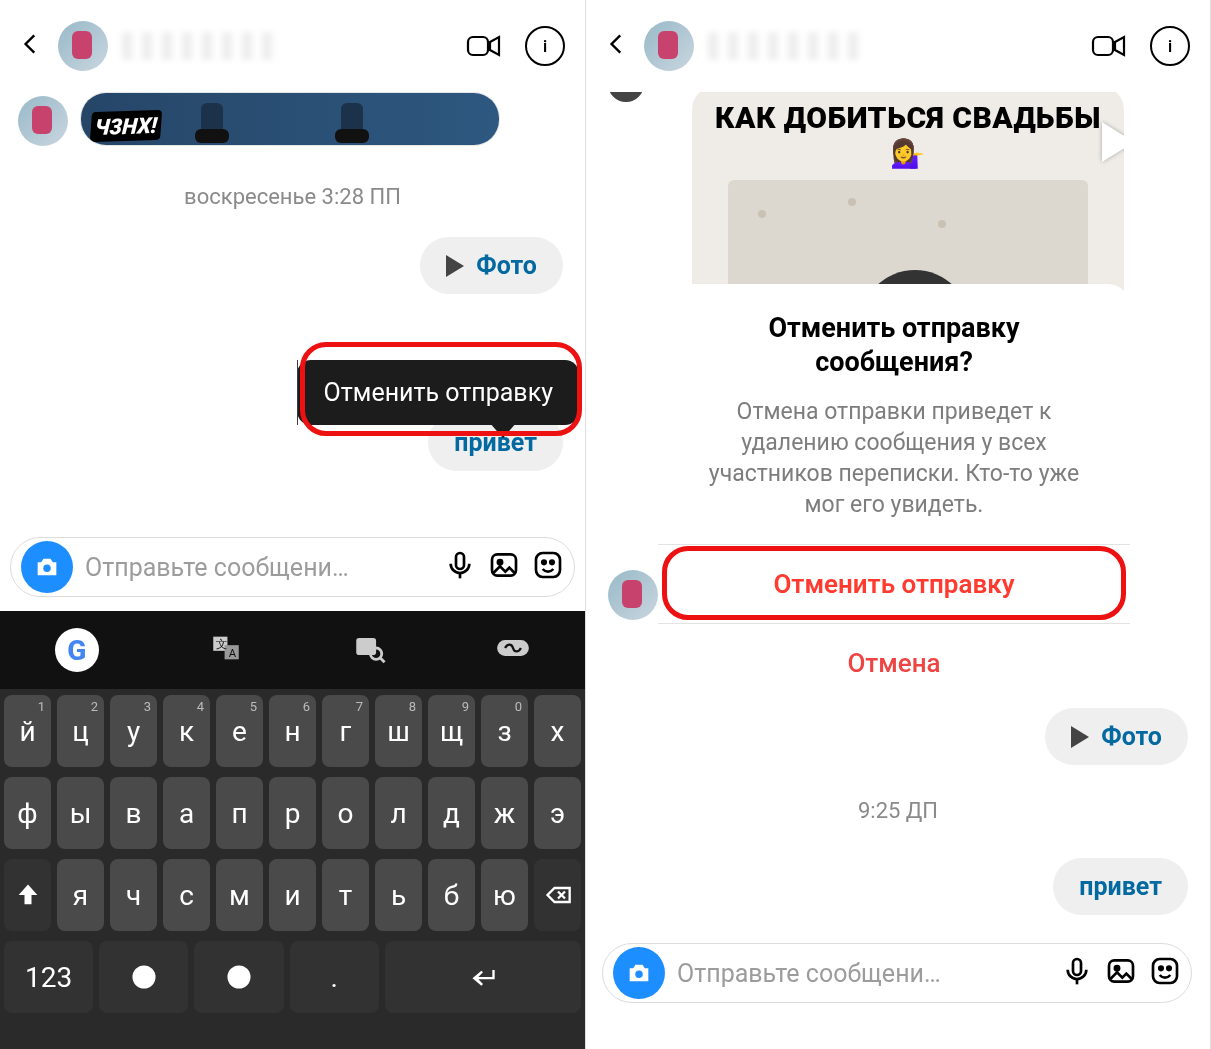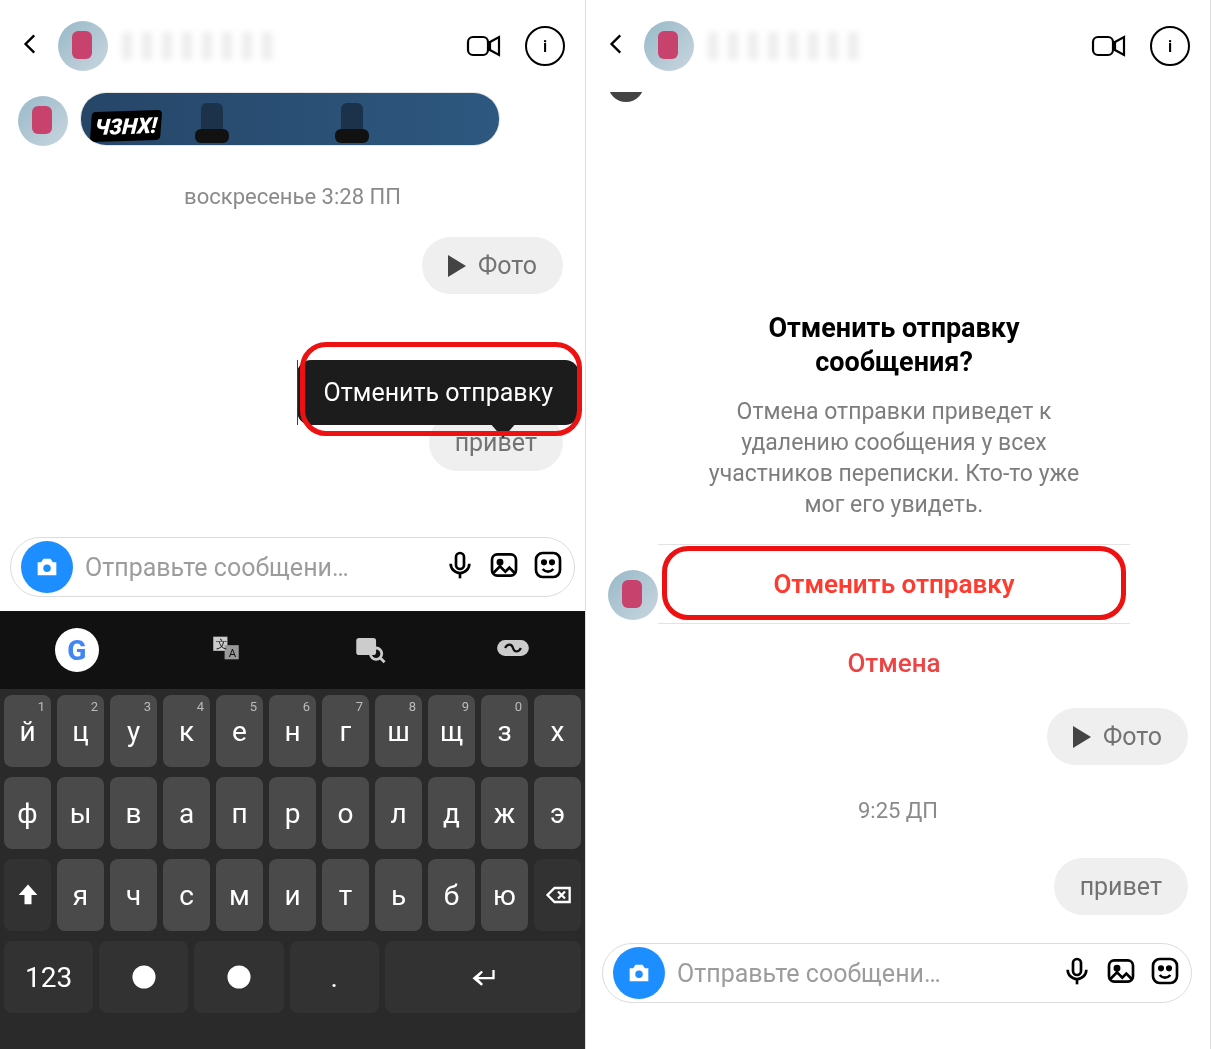--- a/index.html
+++ b/index.html
@@ -81,21 +81,22 @@
     font-size:22px; display:flex; align-items:center; justify-content:center;
     transform:skewX(-6deg) rotate(-2deg); border-radius:4px;
   }
   .shared-meta { padding:14px 18px 18px; font-size:24px; color:#333; }
   .shared-meta .author { font-weight:700; color:#000; }
 
   .timestamp { text-align:center; color:#8a8a8a; font-size:22px; margin:38px 0 28px; }
 
   .bubble {
     background:#efefef; border-radius:30px; padding:14px 26px; font-size:25px;
-    color:#737373;
+    color:#0369a1;
+    font-weight:bold;
   }
   .bubble-row-right { display:flex; justify-content:flex-end; padding:0 22px; margin-bottom:10px; }
   .photo-bubble { display:flex; align-items:center; gap:12px; }
   .play-tri {
     width:0;height:0;border-left:18px solid #444;border-top:11px solid transparent;border-bottom:11px solid transparent;
   }
 
   
   .ctx-wrap { position:relative; display:flex; justify-content:flex-end; padding:0 22px; }
   .ctx-menu {
@@ -427,20 +428,33 @@
         <div class="info-circle">i</div>
       </div>
     </div>
   </div>
 
   <div class="content-fade">
 
     <div class="reel-row" style="position:absolute; top:86px; left:16px;">
       <div style="position:absolute; left:4px; top:-22px; width:40px;height:40px;border-radius:50%;background:#444;border:2px solid #fff;"></div>
       <div style="width:60px;"></div>
+      <div class="reel-card">
+        <div class="reel-title">
+          <span>КАК ДОБИТЬСЯ СВАДЬБЫ</span><span class="reel-emoji">💁‍♀️</span>
+        </div>
+        <div class="reel-body">
+          <div class="dot d1"></div>
+            <div class="dot d2"></div>
+            <div class="dot d3"></div>
+          <div class="head"></div>
+            <div class="face"></div>
+        </div>
+        <div class="reel-play"></div>
+      </div>
     </div>
 
     <div class="small-avatar" style="position:absolute; left:22px; top:570px;"></div>
 
     <div class="bubble-row-right" style="position:absolute; right:0; top:708px; width:100%;">
       <div class="bubble photo-bubble">
         <div class="play-tri"></div>
         <span>Фото</span>
       </div>
     </div>

